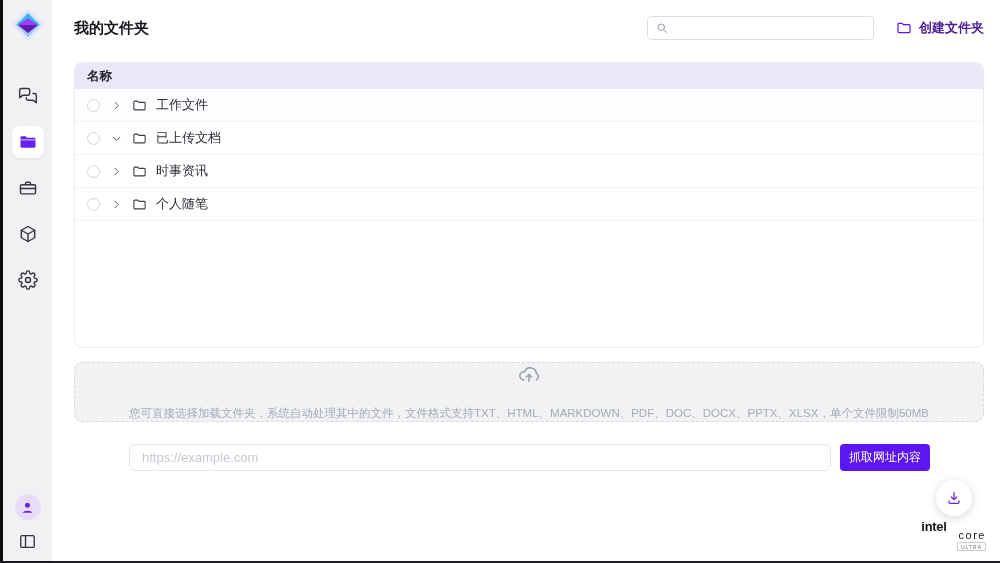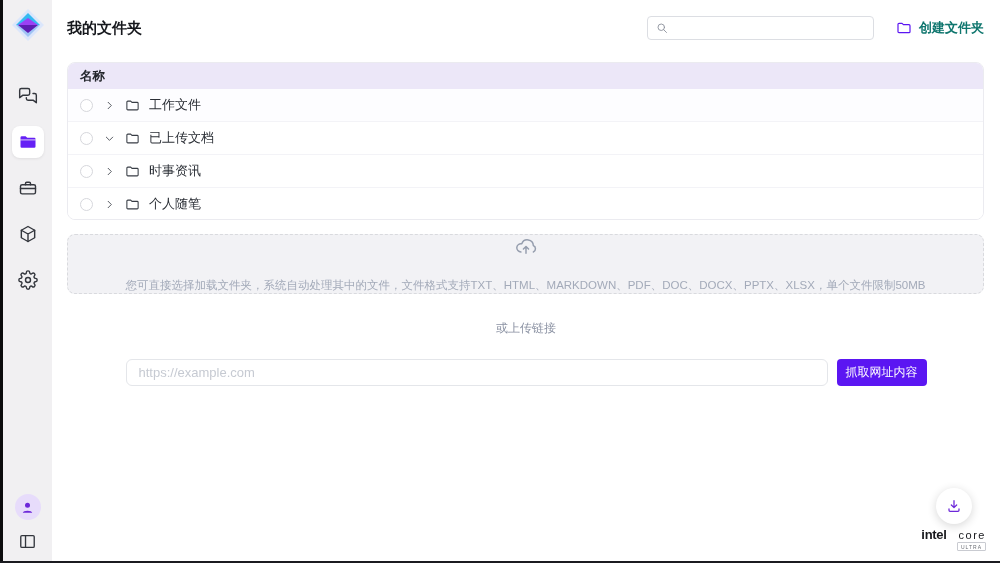--- a/index.html
+++ b/index.html
@@ -26,38 +26,38 @@
   }
   .nav-btn svg { width:20px; height:20px; stroke:#33363d; fill:none; stroke-width:1.7; stroke-linecap:round; stroke-linejoin:round; }
   .nav-btn.active { background:#ffffff; box-shadow:0 1px 3px rgba(0,0,0,.08); }
   .sidebar-bottom { margin-top:auto; display:flex; flex-direction:column; align-items:center; gap:12px; }
   .avatar { width:26px; height:26px; border-radius:50%; background:#e7dcfb; display:flex; align-items:center; justify-content:center; cursor:pointer; }
   .avatar svg { width:15px; height:15px; }
   .panel-btn svg { width:19px; height:19px; stroke:#33363d; fill:none; stroke-width:1.7; }
   .panel-btn { cursor:pointer; display:flex; }
 
   
-  .content { position:absolute; left:52px; top:0; width:948px; height:561px; background:#fff; }
+  .content { position:absolute; left:52px; top:0; width:948px; height:561px; background:#fff;padding-left:7px; }
   .topbar { display:flex; align-items:center; height:56px; padding:0 16px 0 15px; }
   .page-title { font-size:15px; font-weight:bold; color:#16181d; }
   .search-box {
     margin-left:auto; width:227px; height:24px; border:1px solid #dcdee3; border-radius:4px;
     display:flex; align-items:center; padding:0 8px; gap:6px; background:#fff;
   }
   .search-box svg { width:12px; height:12px; stroke:#8b909b; fill:none; stroke-width:1.8; stroke-linecap:round; flex:none; }
   .search-box input { border:none; outline:none; width:100%; font-size:12px; color:#333; background:transparent; font-family:inherit; }
   .create-btn {
     margin-left:22px; display:flex; align-items:center; gap:7px; cursor:pointer;
-    color:#0f766e; font-size:13px; font-weight:bold; background:none; border:none; font-family:inherit;
+    color:#4c1d95; font-size:13px; font-weight:bold; background:none; border:none; font-family:inherit;
   }
   .create-btn svg { width:16px; height:16px; stroke:#5b16f2; fill:none; stroke-width:1.8; stroke-linejoin:round; }
 
   
   .table-card {
-    margin:6px 16px 0 15px; height:158px; border:1px solid #ebebf0; border-radius:8px;
+    margin:6px 16px 0 15px; height:286px; border:1px solid #ebebf0; border-radius:8px;
     overflow:hidden; background:#fff;
   }
   .table-head {
     height:26px; background:#ece7f8; display:flex; align-items:center; padding:0 12px;
     font-size:12.5px; font-weight:bold; color:#23262c;
   }
   .row {
     height:33px; display:flex; align-items:center; padding:0 12px; gap:9px;
     border-bottom:1px solid #f3f3f7; cursor:pointer; background:#fff;
   }
@@ -96,21 +96,21 @@
 
   
   .corner { position:absolute; right:14px; bottom:12px; display:flex; flex-direction:column; align-items:center; gap:4px; z-index:20; }
   .dl-btn {
     width:36px; height:36px; border-radius:50%; background:#fff; border:none; cursor:pointer;
     box-shadow:0 2px 10px rgba(0,0,0,.16); display:flex; align-items:center; justify-content:center;
   }
   .dl-btn svg { width:16px; height:16px; stroke:#6d28d9; fill:none; stroke-width:1.9; stroke-linecap:round; stroke-linejoin:round; }
   .intel { display:flex; align-items:flex-start; gap:12px; color:#17181c; line-height:1; }
   .intel .brand { font-size:13px; font-weight:bold; letter-spacing:-0.3px; }
-  .intel .series { font-size:11px; letter-spacing:1.5px; margin-top:2px; }
+  .intel .series { font-size:11px; letter-spacing:1.5px; margin-top:10px; }
   .intel-tier {
     align-self:flex-end; font-size:5px; letter-spacing:1px; color:#6a6d74;
     border:1px solid #c9cbd1; border-radius:1px; padding:0.5px 3px; margin-top:1px; text-transform:uppercase;
   }
 </style>
 </head>
 <body>
 
 <div class="edge-left"></div>
 <div class="edge-bottom"></div>
@@ -282,21 +282,20 @@
   <section class="dropzone">
     <span style="display:flex">
       <svg viewBox="0 0 24 24">
           <path d="M6.5 18.5a4.5 4.5 0 1 1 .9-8.9A6.5 6.5 0 0 1 20 11.5a3.8 3.8 0 0 1 0 7"></path>
           <path d="M12 20v-7M9.2 15.3L12 12.5l2.8 2.8"></path>
         </svg>
     </span>
     <div class="drop-hint">您可直接选择加载文件夹，系统自动处理其中的文件，文件格式支持TXT、HTML、MARKDOWN、PDF、DOC、DOCX、PPTX、XLSX，单个文件限制50MB</div>
   </section>
 
-  <div class="or-link">或上传链接</div>
 
   <div class="url-row">
     <input class="url-input" type="text" placeholder="https://example.com" style="">
     <button class="fetch-btn">抓取网址内容</button>
   </div>
 
 </main>
 
 <div class="corner">
   <button class="dl-btn">

